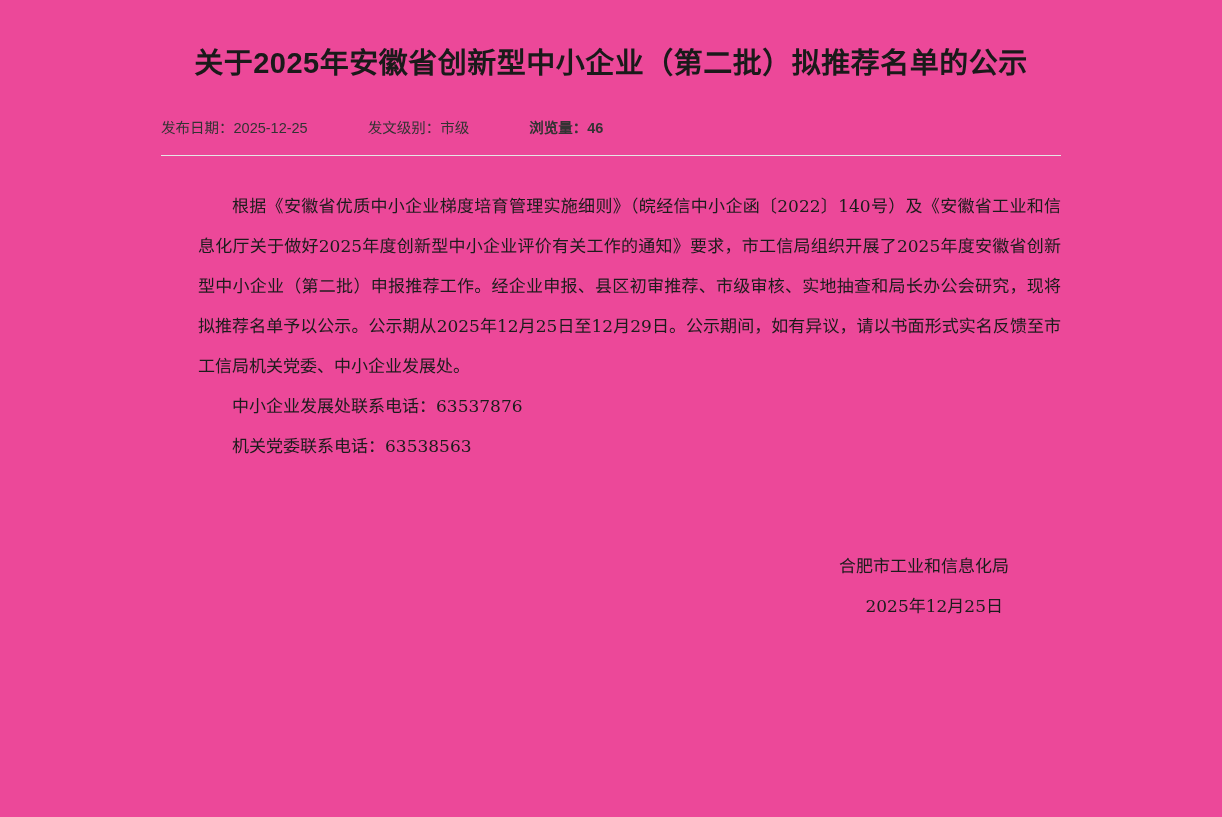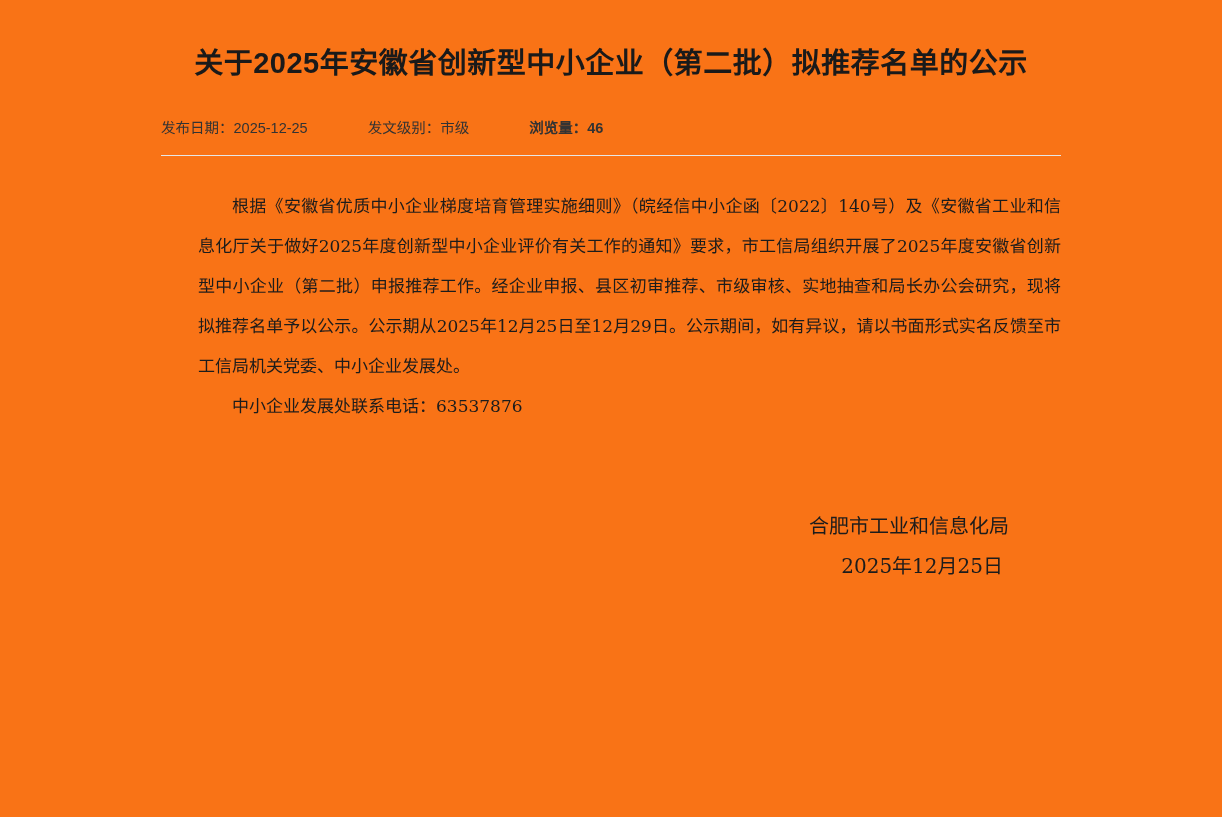--- a/index.html
+++ b/index.html
@@ -8,21 +8,21 @@
     background: #ffffff;
     width: 1222px;
     height: 817px;
     font-family: "Liberation Sans", "DejaVu Sans", sans-serif;
   }
 
   .page {
     position: relative;
     width: 1222px;
     height: 817px;
-    background: #f97316;
+    background: #ec4899;
     box-sizing: border-box;
     overflow: hidden;
   }
 
   .article {
     width: 900px;
     margin: 0 auto;
     padding-top: 40px;
     box-sizing: border-box;
   }
@@ -75,21 +75,21 @@
 
   .para-tight {
     margin: 0;
     text-indent: 2em;
   }
   .spacer-md { height: 34px; }
 
   .signature {
     margin-top: 46px;
     font-family: "DejaVu Serif", "Liberation Serif", serif;
-    font-size: 20px;
+    font-size: 17px;
     line-height: 40px;
     color: #1c1c1c;
     text-align: right;
     padding-right: 52px;
   }
 
   .sig-line { display: block; }
   .sig-date { display: block; padding-right: 6px; }
 </style>
 </head>
@@ -108,20 +108,21 @@
         <span class="meta-label">发文级别：</span><span class="meta-value">市级</span>
       </div>
       <div class="meta-item">
         <span class="meta-label">浏览量：</span><span class="meta-value">46</span>
       </div>
     </div>
 
     <div class="body-content">
       <p class="para">根据《安徽省优质中小企业梯度培育管理实施细则》（皖经信中小企函〔2022〕140号）及《安徽省工业和信息化厅关于做好2025年度创新型中小企业评价有关工作的通知》要求，市工信局组织开展了2025年度安徽省创新型中小企业（第二批）申报推荐工作。经企业申报、县区初审推荐、市级审核、实地抽查和局长办公会研究，现将拟推荐名单予以公示。公示期从2025年12月25日至12月29日。公示期间，如有异议，请以书面形式实名反馈至市工信局机关党委、中小企业发展处。</p>
       <p class="para-tight">中小企业发展处联系电话：63537876</p>
+      <p class="para-tight">机关党委联系电话：63538563</p>
       <div class="spacer-md"></div>
     </div>
 
     <div class="signature">
       <span class="sig-line">合肥市工业和信息化局</span>
       <span class="sig-date">2025年12月25日</span>
     </div>
 
   </div>
 </div>

